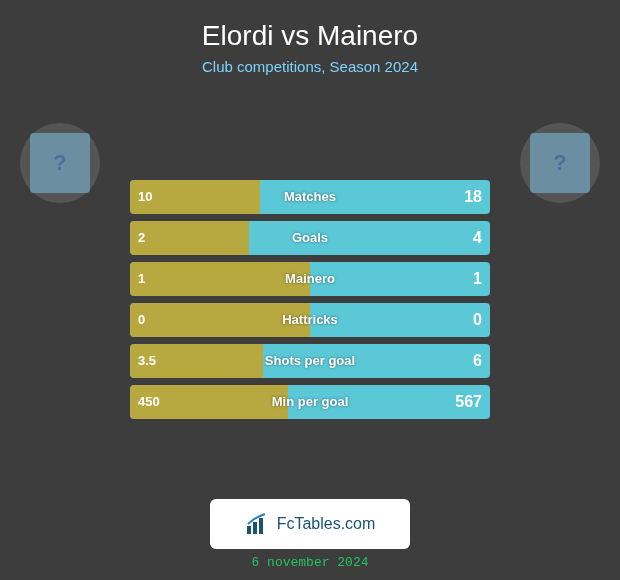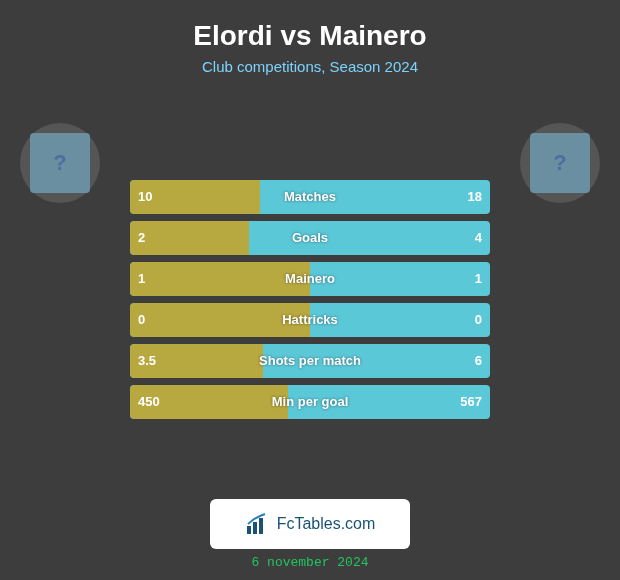--- a/index.html
+++ b/index.html
@@ -17,21 +17,21 @@
       background-color: #3d3d3d;
       display: flex;
       flex-direction: column;
       align-items: center;
       padding: 20px 10px 10px;
     }
 
     .title {
       color: #ffffff;
       font-size: 28px;
-      font-weight: bold;
+      font-weight: normal;
       margin-bottom: 6px;
     }
 
     .subtitle {
       color: #7dd3fc;
       font-size: 15px;
       margin-bottom: 18px;
     }
 
     .comparison-area {
@@ -129,21 +129,21 @@
       color: #ffffff;
       font-size: 13px;
       font-weight: bold;
       z-index: 3;
     }
 
     .stat-val-right {
       position: absolute;
       right: 8px;
       color: #ffffff;
-      font-size: 13px;
+      font-size: 16px;
       font-weight: bold;
       z-index: 3;
     }
 
     .logo-area {
       margin-top: 14px;
       width: 200px;
       height: 50px;
       background-color: #ffffff;
       border-radius: 6px;
@@ -215,21 +215,21 @@
             <div class="stat-bar-left" style="width: 50%;"></div>
             <span class="stat-val-left">0</span>
             <span class="stat-label">Hattricks</span>
             <span class="stat-val-right">0</span>
           </div>
         </div>
         <div class="stat-row">
           <div class="stat-bar-bg">
             <div class="stat-bar-left" style="width: 37%;"></div>
             <span class="stat-val-left">3.5</span>
-            <span class="stat-label">Shots per match</span>
+            <span class="stat-label">Shots per goal</span>
             <span class="stat-val-right">6</span>
           </div>
         </div>
         <div class="stat-row">
           <div class="stat-bar-bg">
             <div class="stat-bar-left" style="width: 44%;"></div>
             <span class="stat-val-left">450</span>
             <span class="stat-label">Min per goal</span>
             <span class="stat-val-right">567</span>
           </div>

